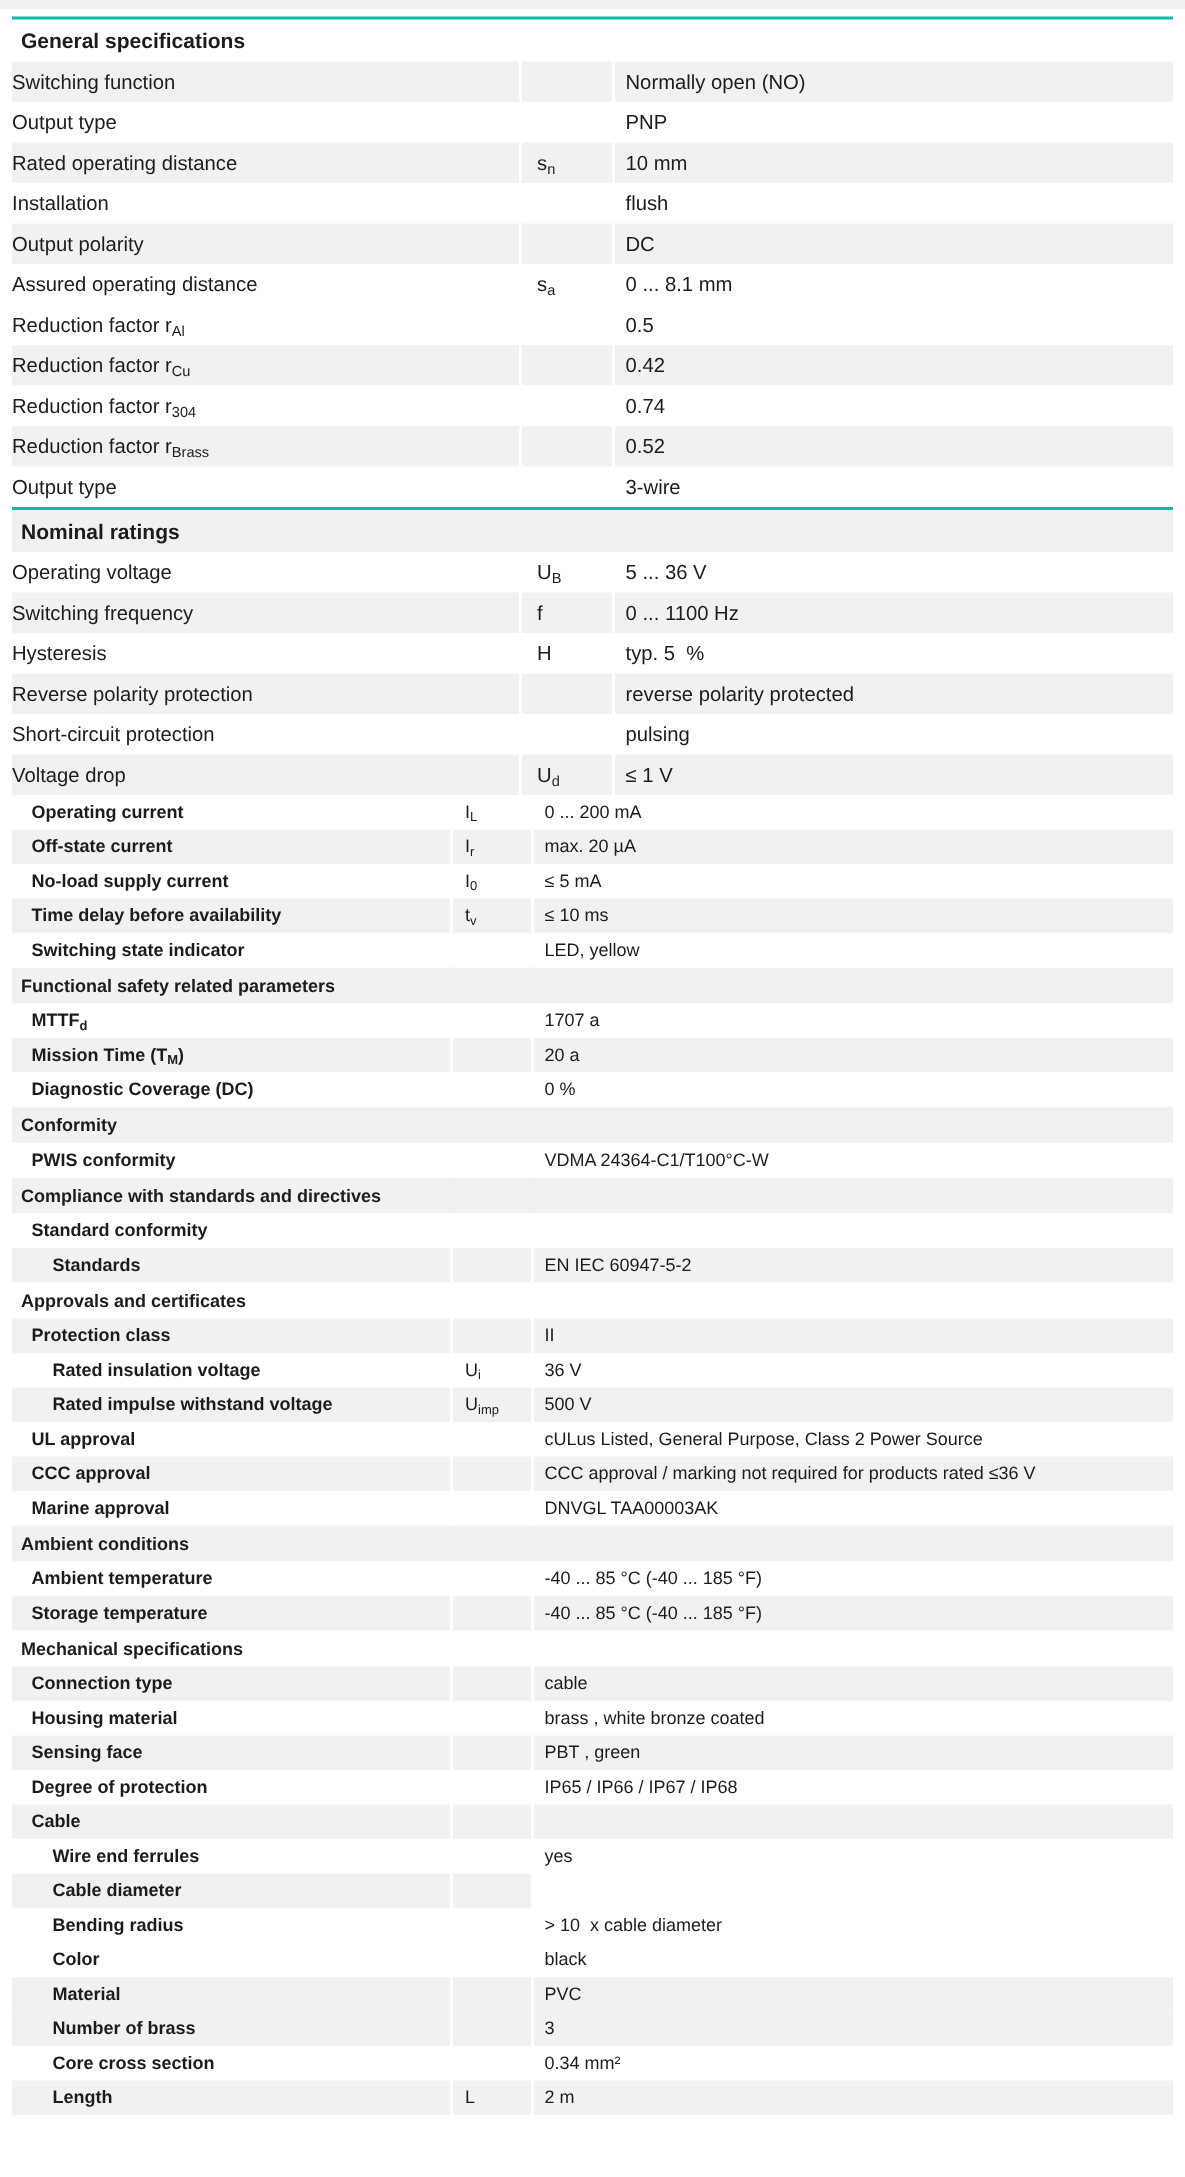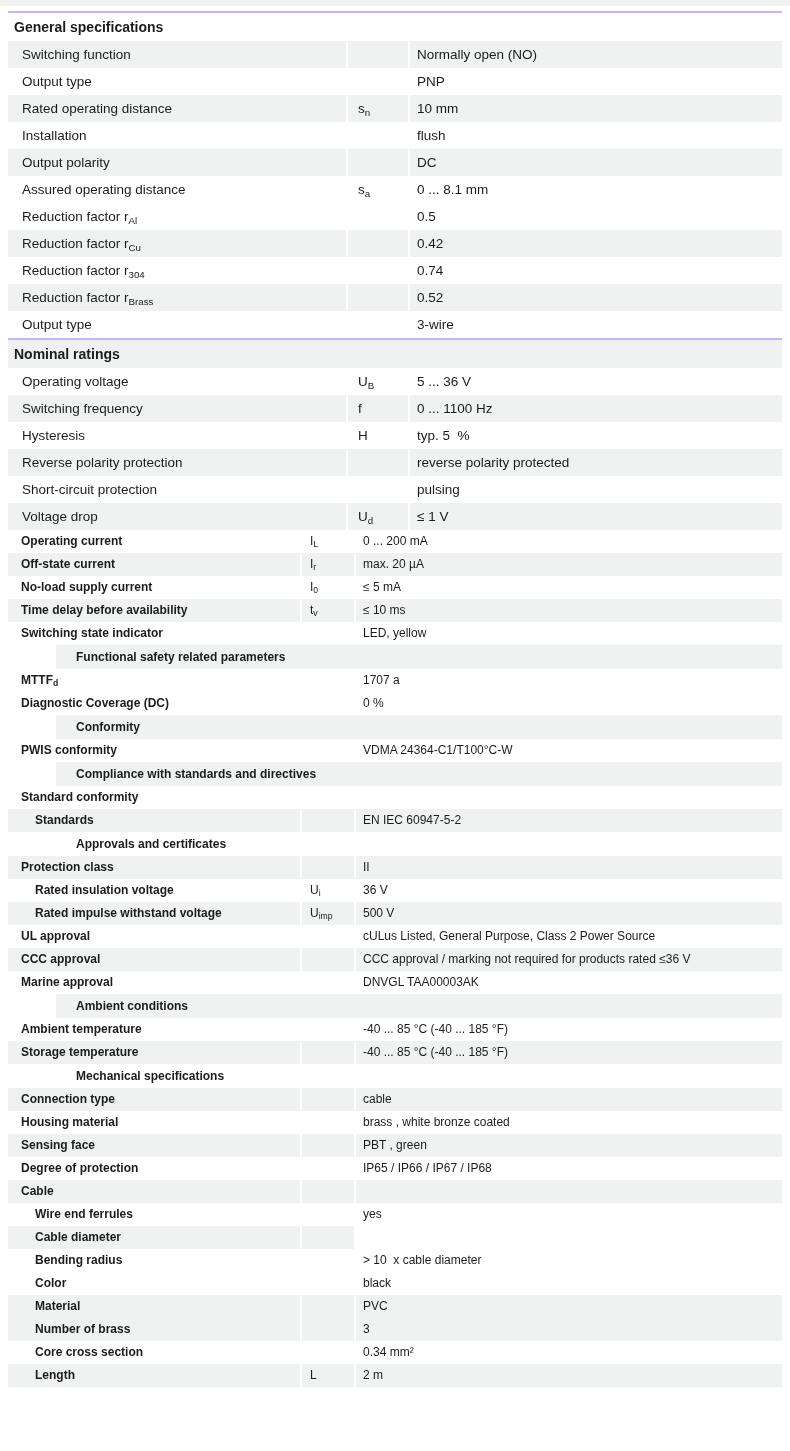--- a/index.html
+++ b/index.html
@@ -9,32 +9,32 @@
     color:#1c1c1c;
     -webkit-font-smoothing:antialiased;
   }
   .page { margin:0 8px; }
   .top-strip { height:6px; background:#f0f1f1; margin-bottom:5px; }
 
   .bg-g { background:#f0f1f1; }
   .bg-w { background:#ffffff; }
 
   .section-header { font-weight:bold; }
-  .header-lg { font-size:14px; line-height:17px; padding:6px 6px 5px 6px; border-top:2px solid #c4b5fd; }
-  .header-sm { font-size:12px; line-height:15px; padding:5px 6px 4px 20px;margin-left:48px; }
+  .header-lg { font-size:14px; line-height:17px; padding:6px 6px 5px 6px; border-top:2px solid #14b8a6; }
+  .header-sm { font-size:12px; line-height:15px; padding:5px 6px 4px 6px; }
 
   .spec-row { display:grid; column-gap:2px; }
   .row-lg { grid-template-columns:338px 60px 1fr; }
   .row-sm { grid-template-columns:292px 52px 1fr; }
 
   .cell { min-height:1px; }
   .row-lg .cell { font-size:13.5px; line-height:17px; padding-top:5px; padding-bottom:5px; }
   .row-sm .cell { font-size:12px; line-height:15px; padding-top:4px; padding-bottom:4px; }
 
-  .cell-label { padding-left:14px; padding-right:4px; }
+  .cell-label { padding-right:4px; }
   .row-sm .cell-label { padding-left:13px;font-weight:bold; }
   .indent .cell-label { padding-left:27px; }
   .cell-sym { padding-left:10px; padding-right:2px; }
   .row-sm .cell-sym { padding-left:8px; }
   .cell-value { padding-left:7px; padding-right:8px; white-space:pre-wrap; }
 
   sub { font-size:0.72em; line-height:0; vertical-align:-0.28em; }
 </style>
 </head>
 <body>
@@ -153,20 +153,25 @@
       <div class="cell cell-sym bg-w"></div>
       <div class="cell cell-value bg-w">LED, yellow</div>
     </div>
     <div class="section-header header-sm bg-g">Functional safety related parameters</div>
     <div class="spec-row row-sm">
       <div class="cell cell-label bg-w"><span>MTTF</span><sub>d</sub></div>
       <div class="cell cell-sym bg-w"></div>
       <div class="cell cell-value bg-w">1707 a</div>
     </div>
     <div class="spec-row row-sm">
+      <div class="cell cell-label bg-g"><span>Mission Time (T</span><sub>M</sub><span>)</span></div>
+      <div class="cell cell-sym bg-g"></div>
+      <div class="cell cell-value bg-g">20 a</div>
+    </div>
+    <div class="spec-row row-sm">
       <div class="cell cell-label bg-w"><span>Diagnostic Coverage (DC)</span></div>
       <div class="cell cell-sym bg-w"></div>
       <div class="cell cell-value bg-w">0 %</div>
     </div>
     <div class="section-header header-sm bg-g">Conformity</div>
     <div class="spec-row row-sm">
       <div class="cell cell-label bg-w"><span>PWIS conformity</span></div>
       <div class="cell cell-sym bg-w"></div>
       <div class="cell cell-value bg-w">VDMA 24364-C1/T100°C-W</div>
     </div>

